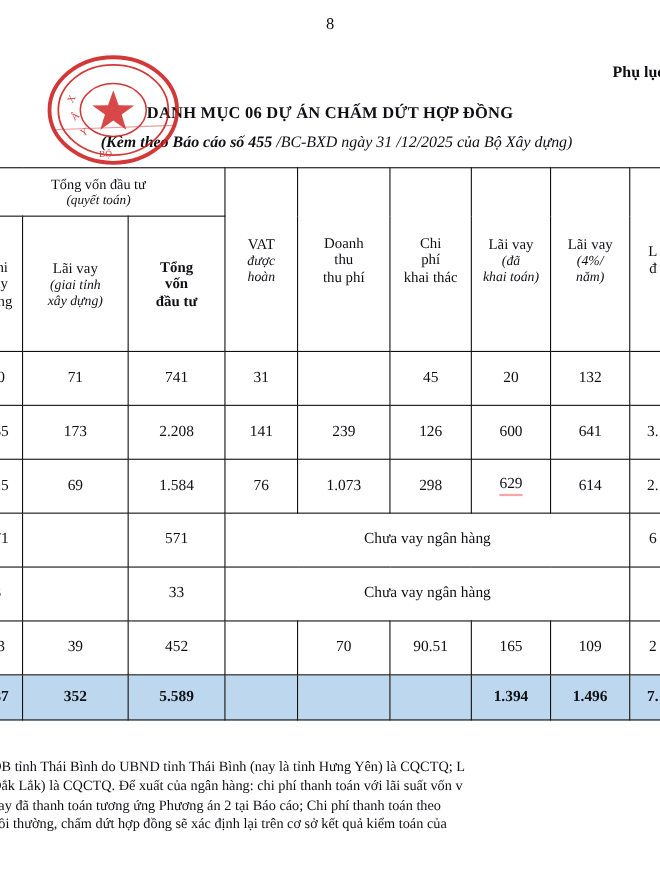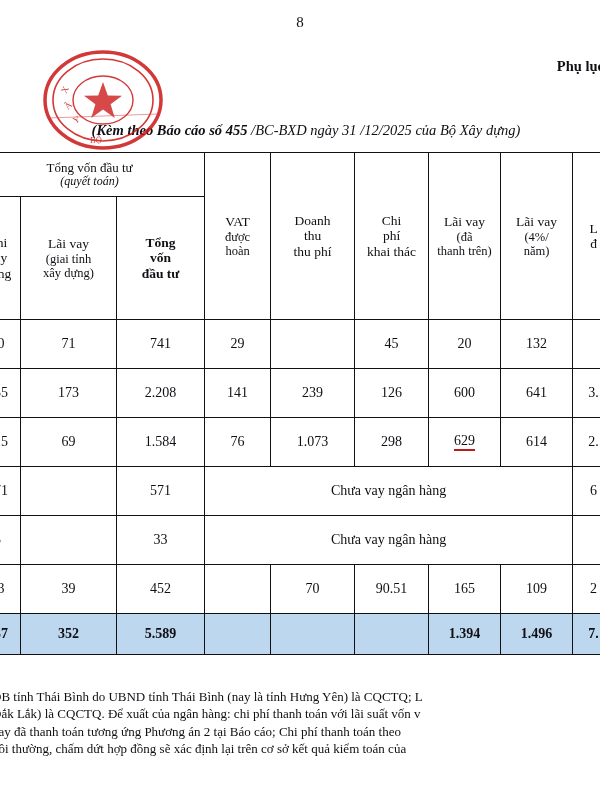--- a/index.html
+++ b/index.html
@@ -118,39 +118,40 @@
   }
   .hdr-group .g-main { font-weight: 400; }
   .hdr-group .g-sub { font-style: italic; font-size: 12px; }
 
   .hdr-cell {
     height: 118px;
     font-size: 13.5px;
     padding: 3px 2px;
   }
   .hdr-cell .sub {
+    font-style: italic;
     font-weight: 400;
     font-size: 12.5px;
   }
   .hdr-cell.bold { font-weight: 700; margin-left: 36px; }
 
   td.num { font-size: 14px; height: 44px; }
   td.num.b { font-weight: 400; }
   td.note { font-size: 14px; }
 
   tr.total td {
     background: #bdd7ee;
     font-weight: 700;
     font-size: 14px;
     height: 36px;
   }
 
   .underline-red {
     display: inline-block;
-    border-bottom: 2px solid #b91c1c;
+    border-bottom: 2px solid #fca5a5;
     padding-bottom: 1px;
   }
 
   
   .footnotes {
     position: absolute;
     left: -8px;
     top: 688px;
     width: 614px;
     font-size: 13px;
@@ -159,20 +160,21 @@
   }
   .footnotes div { white-space: nowrap; }
 </style>
 </head>
 <body>
 
 <div class="page">
 
   <div class="page-number">8</div>
   <div class="appendix-label">Phụ lục</div>
+  <div class="doc-title">DANH MỤC 06 DỰ ÁN CHẤM DỨT HỢP ĐỒNG</div>
   <div class="doc-subtitle">
     <span>(Kèm theo Báo cáo số 455</span>
     <span class="reg">/BC-BXD ngày 31 /12/2025 của Bộ Xây dựng)</span>
   </div>
 
   <svg class="seal" viewBox="0 0 150 104">
     <ellipse cx="75" cy="52" rx="58" ry="48" fill="none" stroke="#cc1616" stroke-width="3.5"></ellipse>
     <ellipse cx="75" cy="52" rx="50" ry="41" fill="none" stroke="#cc1616" stroke-width="1.6"></ellipse>
     <ellipse cx="75" cy="52" rx="30" ry="24" fill="none" stroke="#cc1616" stroke-width="1.4"></ellipse>
     <polygon points="75,34 79.8,47.6 94,47.8 82.6,56.2 86.8,70 75,61.6 63.2,70 67.4,56.2 56,47.8 70.2,47.6" fill="#cc1616" opacity="0.92"></polygon>
@@ -213,21 +215,21 @@
             <div>thu phí</div>
           </td>
           <td rowspan="2" class="hdr-cell">
             <div>Chi</div>
             <div>phí</div>
             <div>khai thác</div>
           </td>
           <td rowspan="2" class="hdr-cell">
             <div>Lãi vay</div>
             <div class="sub">(đã</div>
-            <div class="sub">thanh trên)</div>
+            <div class="sub">khai toán)</div>
           </td>
           <td rowspan="2" class="hdr-cell">
             <div>Lãi vay</div>
             <div class="sub">(4%/</div>
             <div class="sub">năm)</div>
           </td>
           <td rowspan="2" class="hdr-cell">
             <div>L</div>
             <div>đ</div>
           </td>
@@ -248,21 +250,21 @@
             <div>vốn</div>
             <div>đầu tư</div>
           </td>
         </tr>
       </thead>
       <tbody>
         <tr>
           <td class="num">70</td>
           <td class="num">71</td>
           <td class="num b">741</td>
-          <td class="num">29</td>
+          <td class="num">31</td>
           <td class="num"></td>
           <td class="num">45</td>
           <td class="num">20</td>
           <td class="num">132</td>
           <td class="num"></td>
         </tr>
         <tr>
           <td class="num">035</td>
           <td class="num">173</td>
           <td class="num b">2.208</td>

